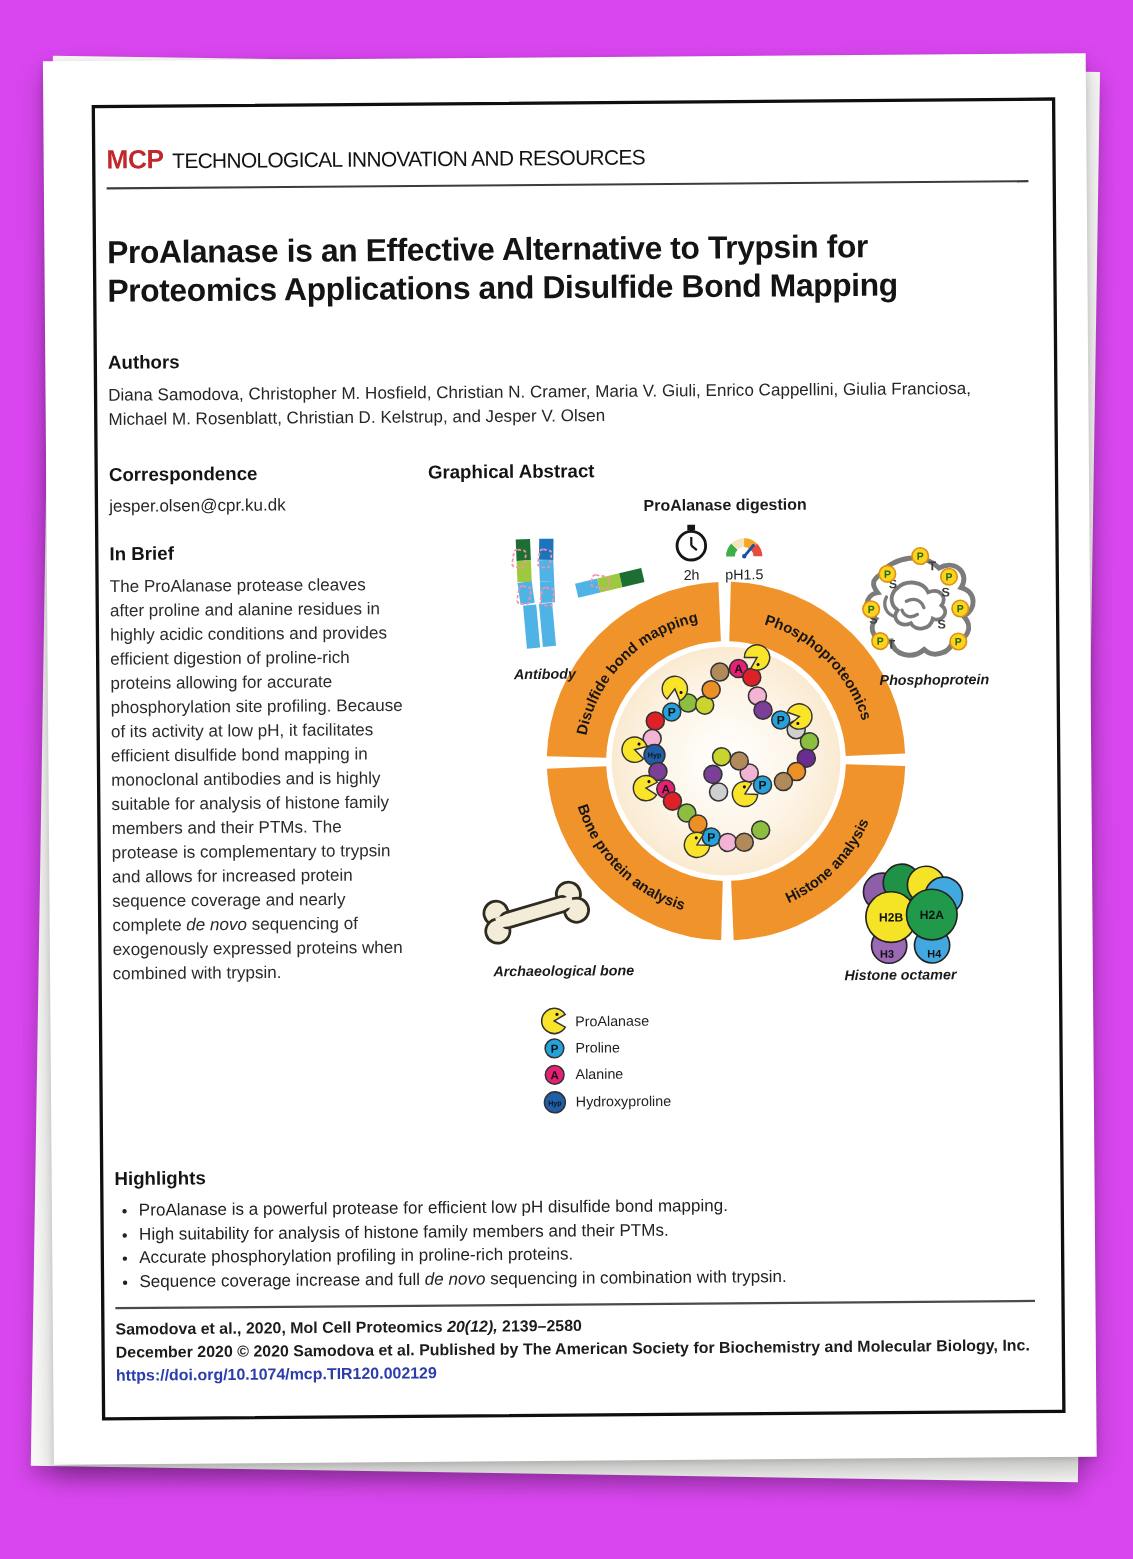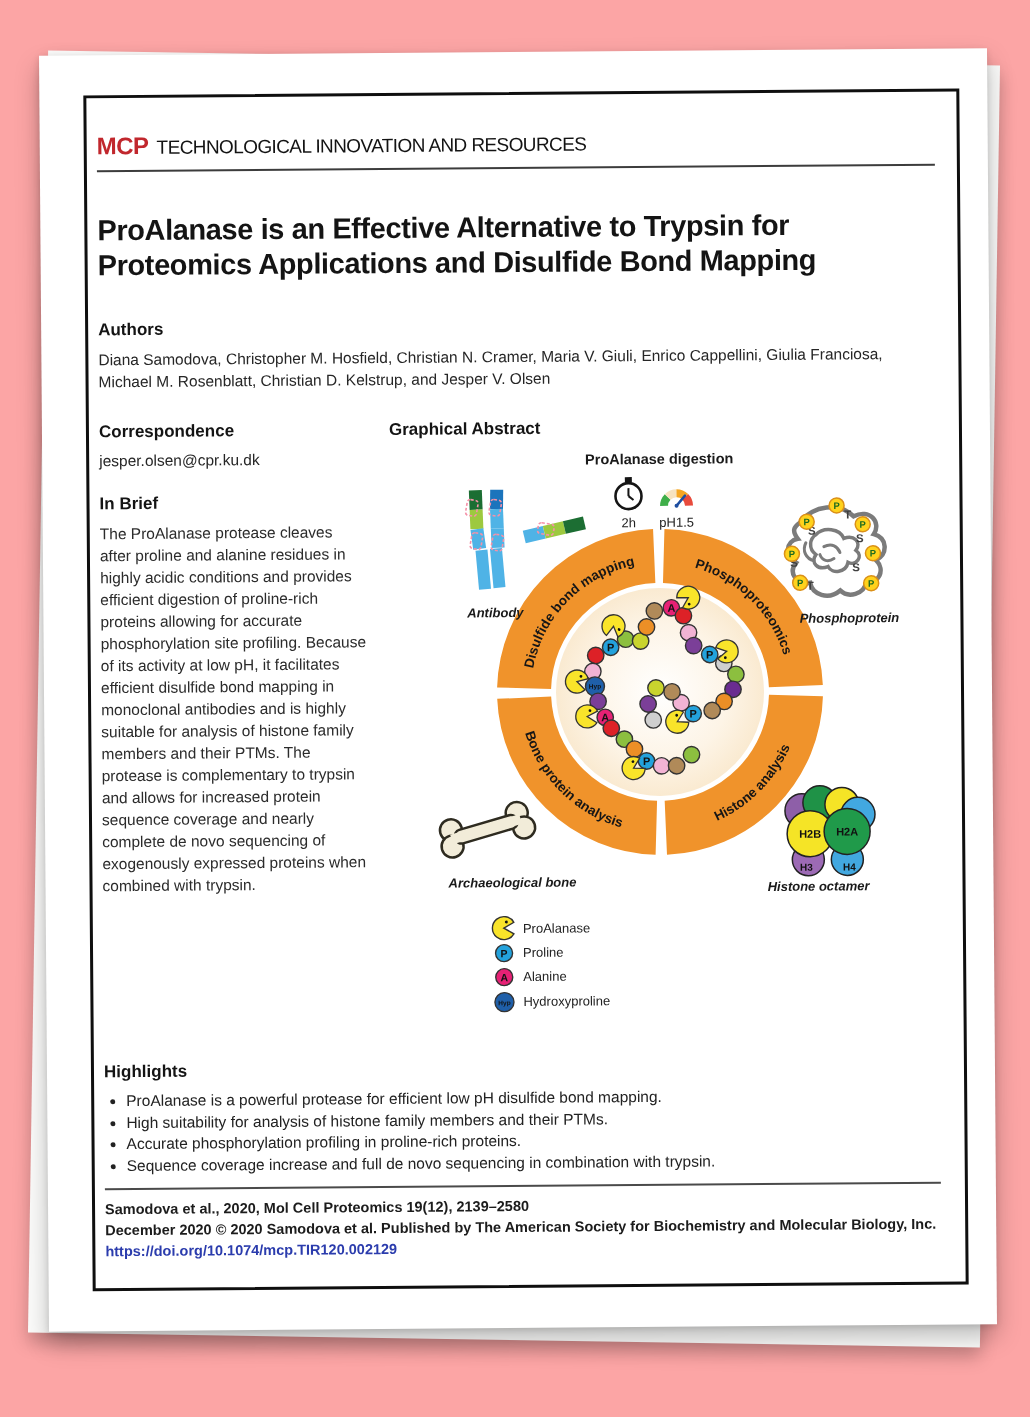--- a/index.html
+++ b/index.html
@@ -1,18 +1,18 @@
 <!DOCTYPE html>
 <html><head>
 <meta charset="utf-8">
 <style>
   html,body{margin:0;padding:0;}
   body{background:#edeeec;}
   .scene{position:relative;width:1030px;height:1417px;overflow:hidden;
-         font-family:"Liberation Sans",sans-serif;background:#fca5a5;}
+         font-family:"Liberation Sans",sans-serif;background:#d946ef;}
   .sheet{position:absolute;background:#fff;}
   .sheet.behind{left:38px;top:58px;width:952px;height:1282px;transform:rotate(0.9deg);
                 background:#fbfbfa;box-shadow:0 10px 18px rgba(0,0,0,0.22);}
   .sheet.main{left:44px;top:52px;width:948px;height:1276px;transform:rotate(-0.45deg);
               box-shadow:0 12px 24px rgba(0,0,0,0.25),0 2px 6px rgba(0,0,0,0.12);}
   .frame{position:absolute;left:44px;top:40px;right:28px;bottom:40px;border:3px solid #0f0f0f;}
 
   .masthead{position:absolute;left:10px;top:34px;right:22px;border-bottom:2.5px solid #3c3c3c;
             padding-bottom:10px;white-space:nowrap;}
   .mcp{color:#C1272D;font-weight:bold;font-size:24px;letter-spacing:-0.5px;}
@@ -36,21 +36,21 @@
   svg text{font-family:"Liberation Sans",sans-serif;}
 
   .highlights{position:absolute;left:10px;top:964px;right:30px;}
   .highlights ul{margin:8px 0 0;padding-left:22px;}
   .highlights li{font-size:15.5px;line-height:1.4;color:#222;}
 
   .footer{position:absolute;left:10px;top:1090px;right:24px;border-top:2px solid #4a4a4a;
           padding-top:9px;font-size:14.5px;font-weight:bold;line-height:1.45;color:#1c1c1c;}
   .footer p{margin:0;}
   .doi{color:#2B3CAD;text-decoration:none;font-weight:bold;}
-  .it{}
+  .it{font-style:italic;}
 </style>
 </head>
 <body>
 
 <div class="scene">
   <div class="sheet behind"></div>
   <div class="sheet main">
     <div class="frame">
 
       <div class="masthead">
@@ -309,20 +309,20 @@
         <div class="sec-h">Highlights</div>
         <ul>
           <li><span>ProAlanase is a powerful protease for efficient low pH disulfide bond mapping.</span></li>
           <li><span>High suitability for analysis of histone family members and their PTMs.</span></li>
           <li><span>Accurate phosphorylation profiling in proline-rich proteins.</span></li>
           <li><span>Sequence coverage increase and full </span><span class="it">de novo</span><span> sequencing in combination with trypsin.</span></li>
         </ul>
       </div>
 
       <div class="footer">
-        <p><span>Samodova et al., 2020, Mol Cell Proteomics </span><span class="it">19(12),</span><span> 2139–2580</span></p>
+        <p><span>Samodova et al., 2020, Mol Cell Proteomics </span><span class="it">20(12),</span><span> 2139–2580</span></p>
         <p>December 2020 © 2020 Samodova et al. Published by The American Society for Biochemistry and Molecular Biology, Inc.</p>
         <p><a href="#" class="doi">https://doi.org/10.1074/mcp.TIR120.002129</a></p>
       </div>
 
     </div>
   </div>
 </div>
 
 </body></html>

